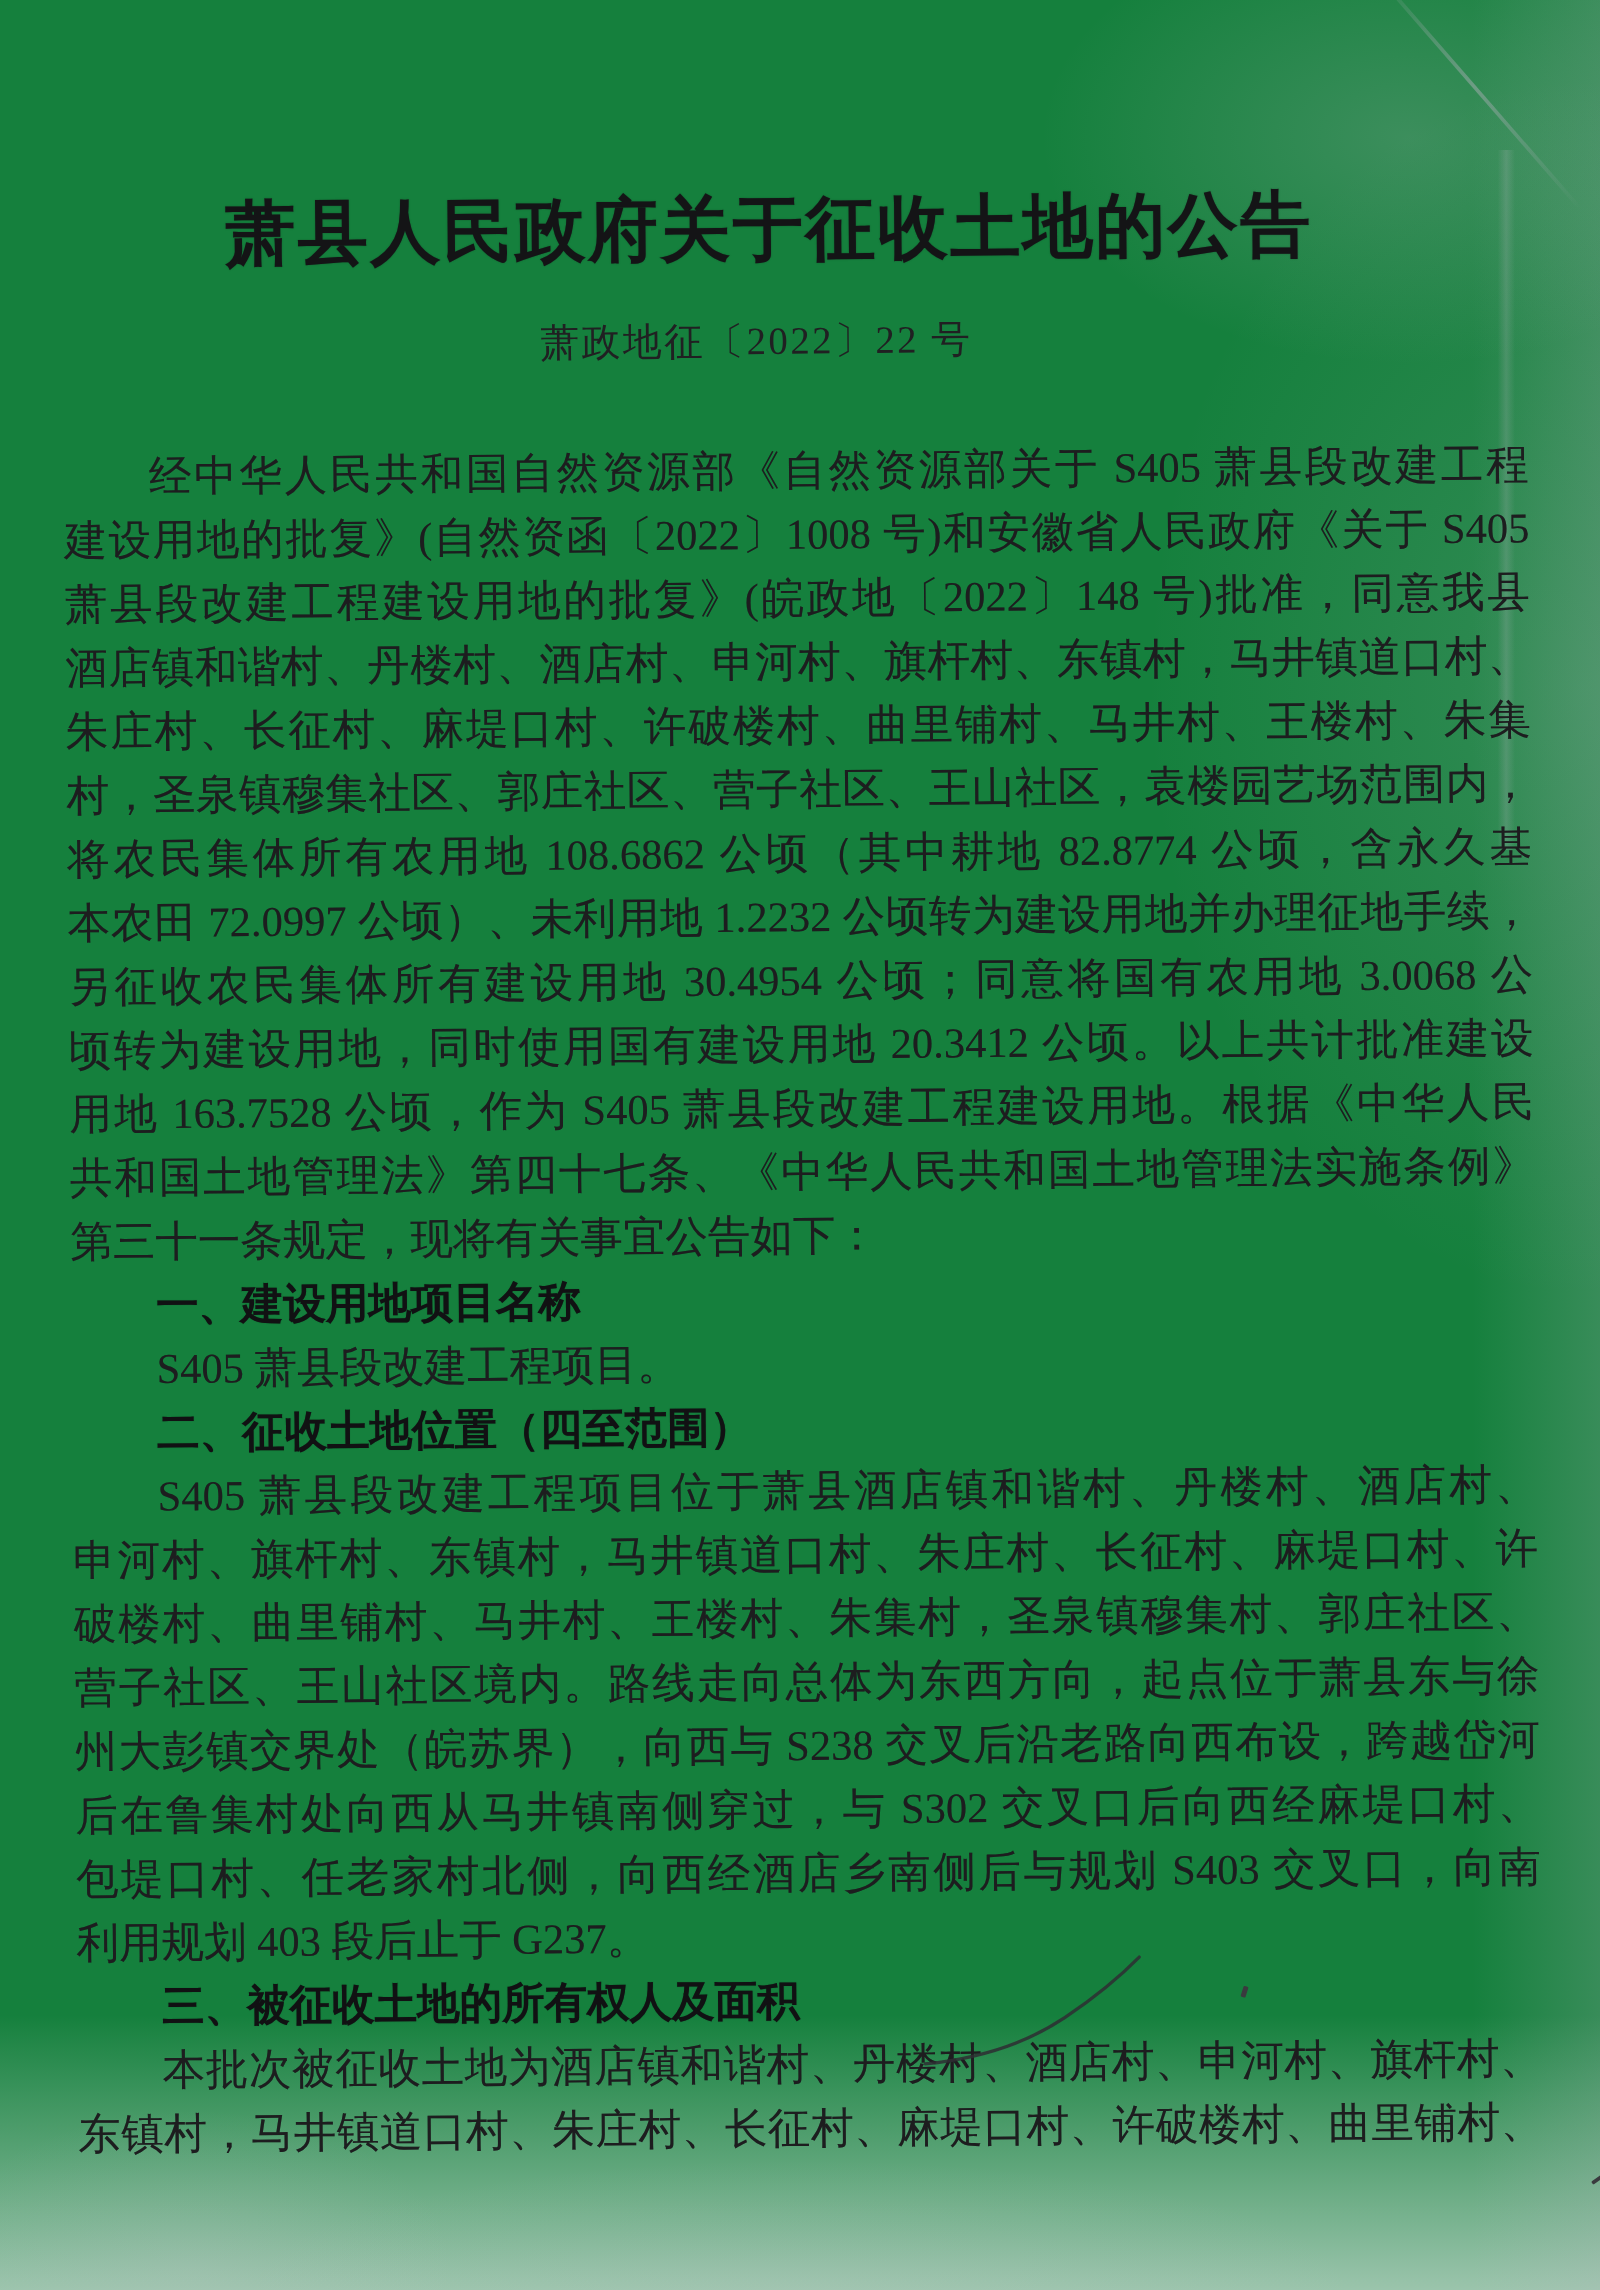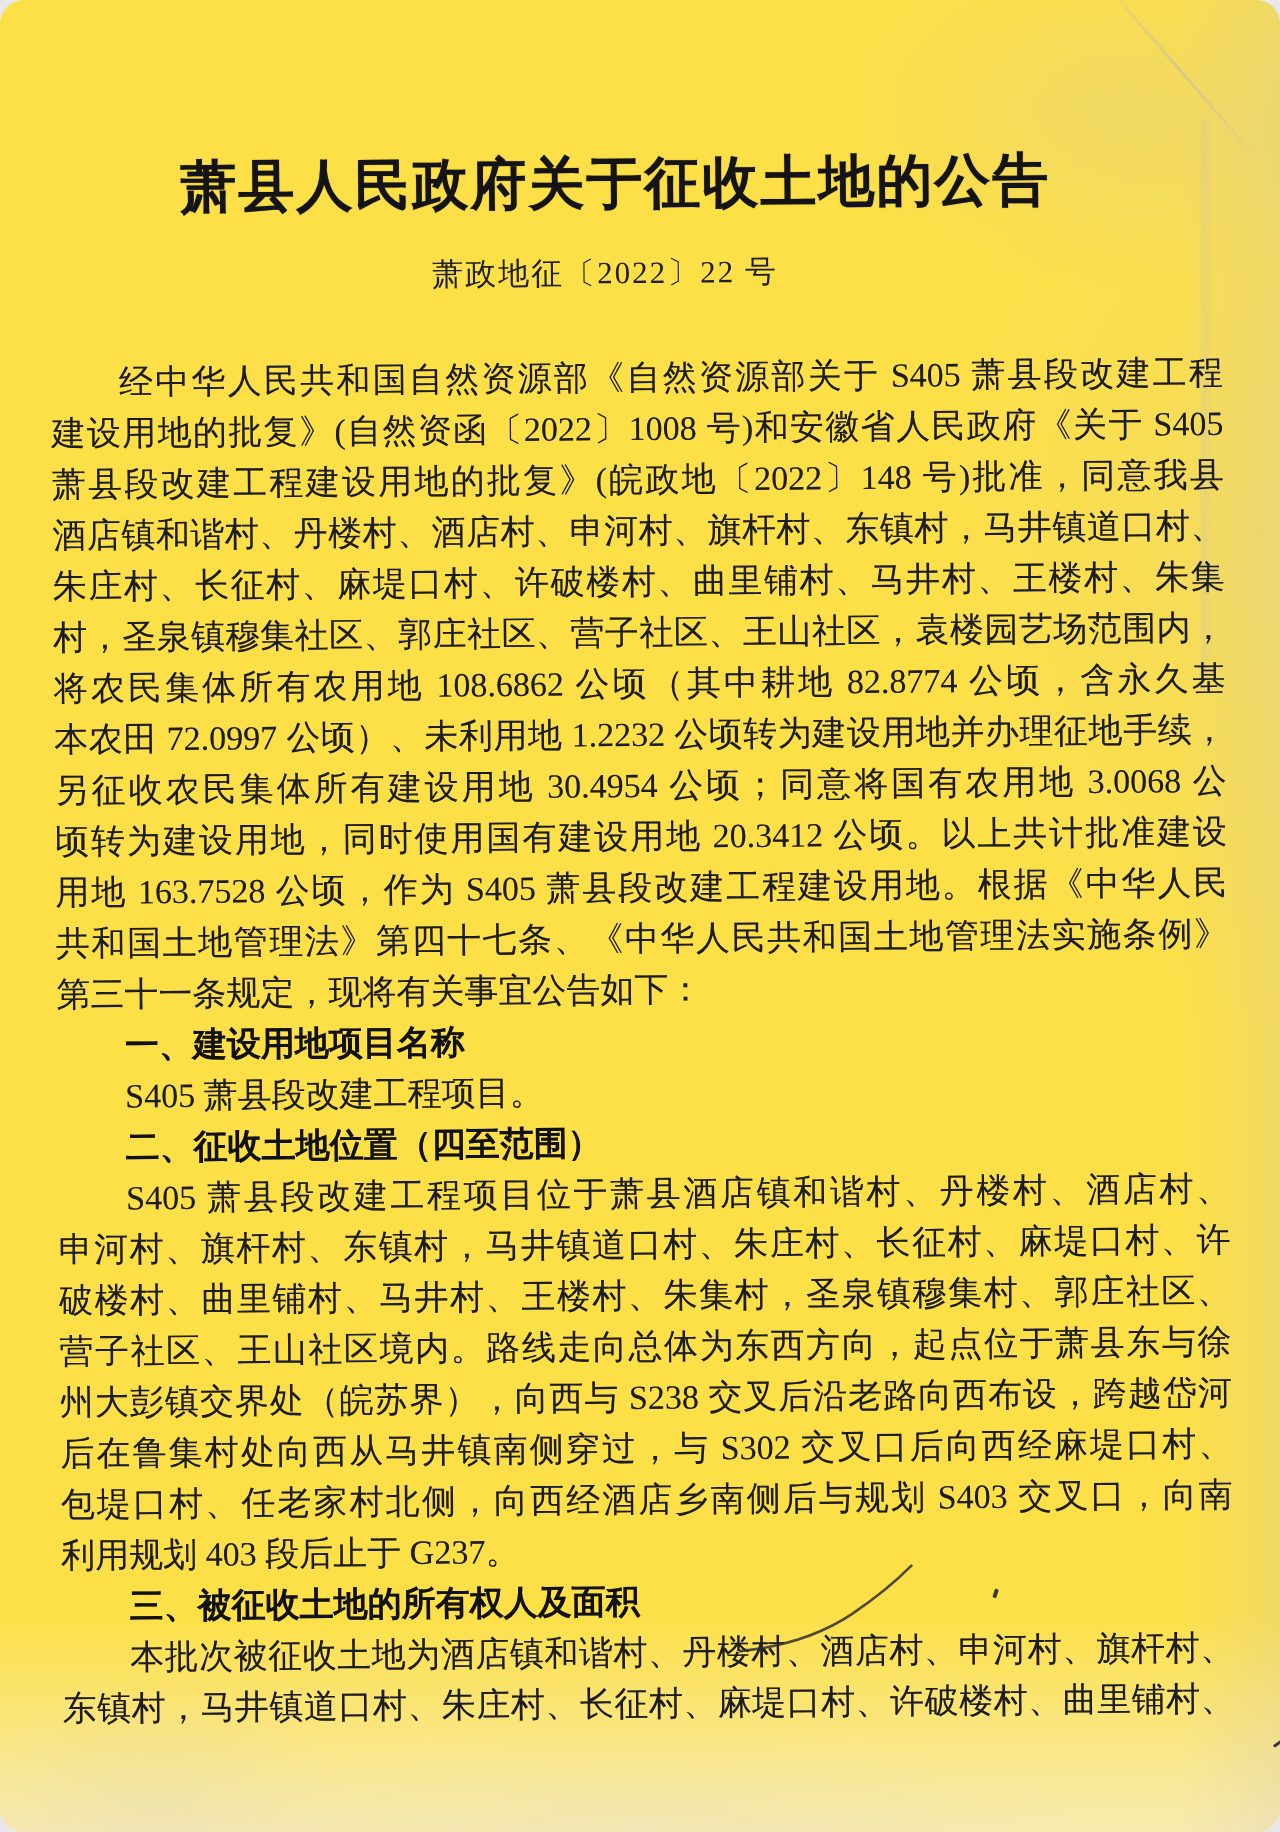--- a/index.html
+++ b/index.html
@@ -5,23 +5,22 @@
   html,body{margin:0;padding:0;}
   body{
     width:1280px;height:1832px;
     background:#e9e7ea;
     font-family:"Liberation Serif","DejaVu Serif",serif;
     overflow:hidden;
   }
   .page{
     position:relative;
     width:1280px;height:1832px;
-    background:#fde047;
+    background:#15803d;
     overflow:hidden;
-    border-radius:24px;
   }
   
   .page::before{
     content:"";
     position:absolute;inset:0;
     background:
       radial-gradient(420px 260px at 88% 6%, rgba(199,193,204,.22), rgba(199,193,204,0) 70%),
       radial-gradient(500px 700px at 99% 30%, rgba(203,198,209,.16), rgba(203,198,209,0) 70%),
       radial-gradient(300px 180px at 12% 99%, rgba(200,196,206,.18), rgba(200,196,206,0) 70%),
       radial-gradient(600px 140px at 50% 100%, rgba(205,200,210,.14), rgba(205,200,210,0) 75%),

